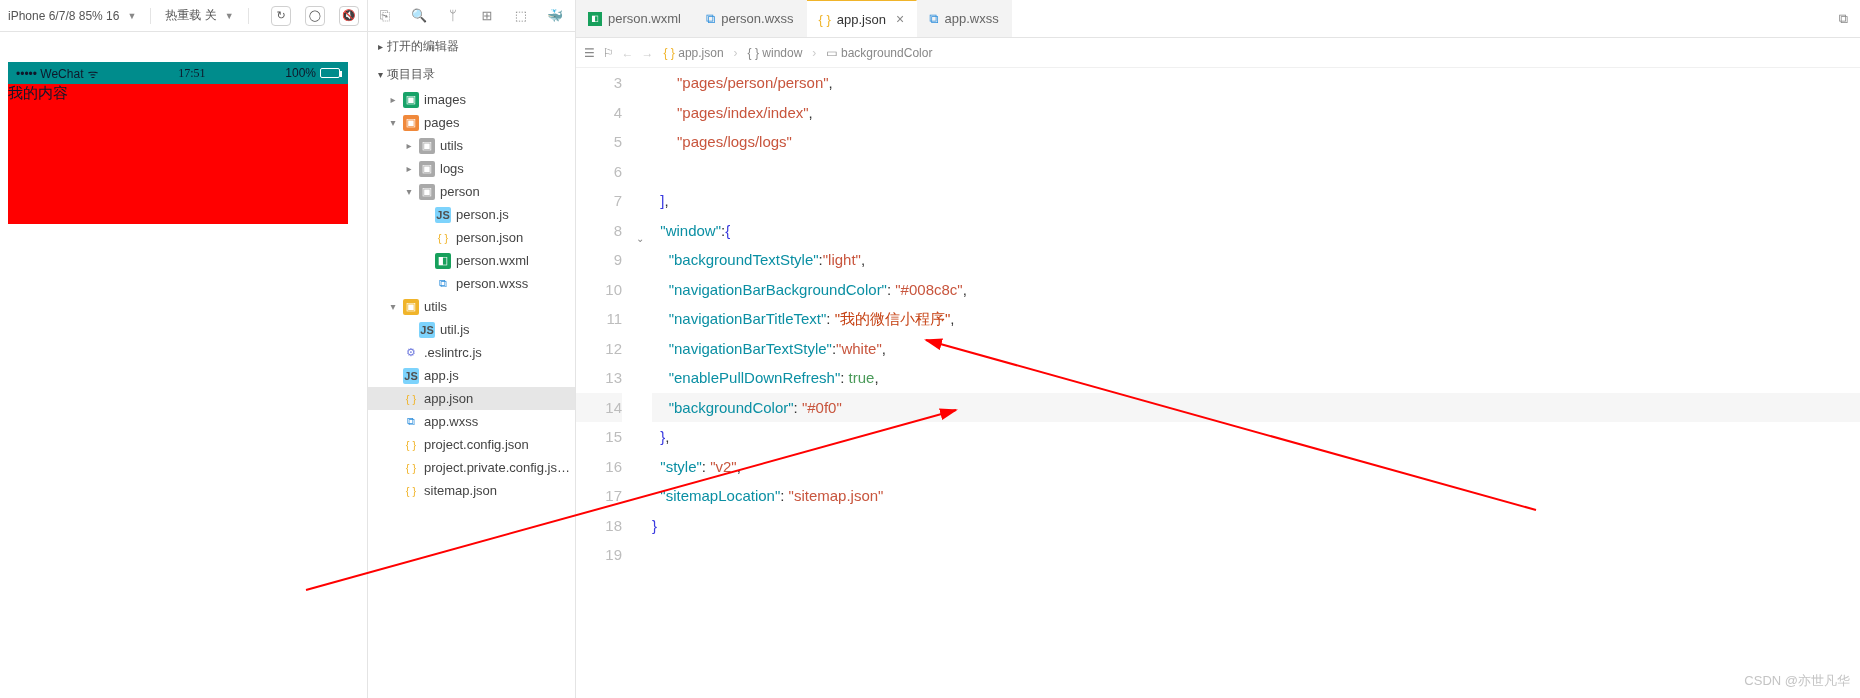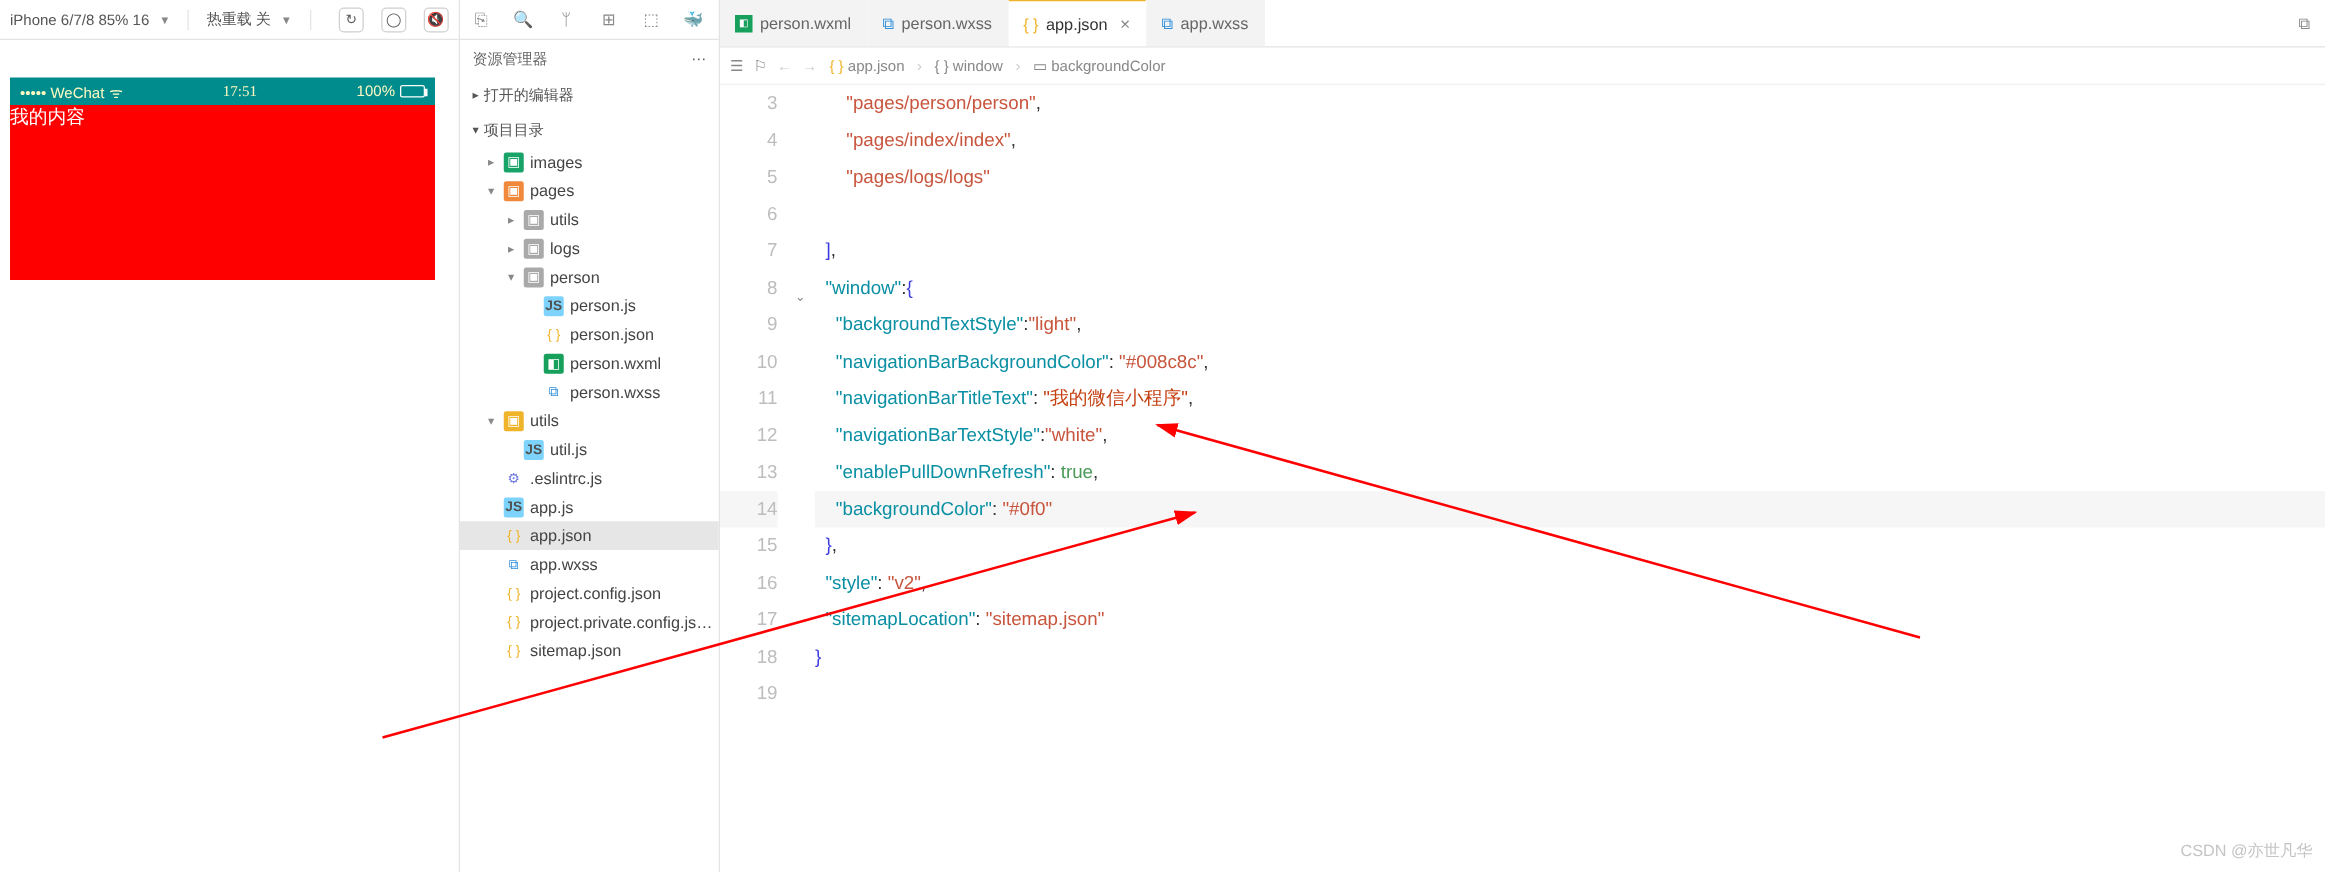--- a/index.html
+++ b/index.html
@@ -7,33 +7,33 @@
 .layout { display: flex; height: 698px; }
 
 .sim { width: 368px; border-right: 1px solid #e4e4e4; display: flex; flex-direction: column; background: #fff; }
 .sim-top { height: 32px; display: flex; align-items: center; padding: 0 8px; border-bottom: 1px solid #e4e4e4; gap: 14px; color: #555; font-size: 12px; }
 .sim-top .device { display: flex; align-items: center; gap: 8px; }
 .sim-top .sep { width: 1px; height: 16px; background: #e4e4e4; }
 .sim-top .rb { display: flex; gap: 14px; margin-left: auto; }
 .sim-top .rbtn { width: 20px; height: 20px; border-radius: 4px; border: 1px solid #d0d0d0; display: flex; align-items: center; justify-content: center; font-size: 11px; color: #555; }
 .sim-canvas { flex: 1; padding: 30px 8px 0 8px; }
 .phone { width: 340px; background: #fff; }
-.statusbar { height: 22px; background: #008c8c; color: #fef9c3; display: flex; align-items: center; padding: 0 8px; font-size: 12px; }
+.statusbar { height: 22px; background: #008c8c; color: #0f172a; display: flex; align-items: center; padding: 0 8px; font-size: 12px; }
 .statusbar .mid { flex: 1; text-align: center; font-family: Liberation Serif, serif; }
 .statusbar .right { display: flex; align-items: center; gap: 4px; }
 .statusbar .batt { width: 20px; height: 10px; border: 1px solid #fff; border-radius: 2px; position: relative; }
 .statusbar .batt:after { content:''; position: absolute; right:-3px; top:2px; width:2px; height:6px; background:#fff; }
 .statusbar .batt .fill { background: #fff; height: 100%; width: 100%; }
 .navbar { height: 40px; background: #008c8c; display: flex; align-items: center; justify-content: center; color: #fff; font-size: 14px; position: relative; }
 .navbar .capsule { position: absolute; right: 8px; top: 6px; width: 76px; height: 28px; border-radius: 14px; background: rgba(0,0,0,0.15); display: flex; align-items: center; }
 .navbar .capsule > div { flex:1; display:flex; align-items:center; justify-content:center; color:#fff; }
 .navbar .capsule .vline { width:1px; height:18px; background: rgba(255,255,255,0.3); flex:0 0 1px; }
 .navbar .capsule .dot { width:12px; height:12px; border:2px solid #fff; border-radius:50%; position: relative; }
 .navbar .capsule .dot:after { content:''; position:absolute; inset:1px; border-radius:50%; background:#fff; }
-.page-body { height: 140px; background: red; color: #ffffff; font-size: 15px; text-align: left; padding: 0; }
+.page-body { height: 140px; background: red; color: #0f172a; font-size: 15px; text-align: left; padding: 0; }
 
 .explorer { width: 208px; border-right: 1px solid #e4e4e4; background: #fff; display: flex; flex-direction: column; font-size: 13px; position: relative; }
 .exp-iconbar { height: 32px; display: flex; align-items: center; gap: 16px; padding-left: 8px; border-bottom: 1px solid #e4e4e4; color: #888; }
 .exp-iconbar .ic { width: 18px; height: 18px; display: flex; align-items: center; justify-content: center; font-size: 13px; }
 .exp-header { height: 30px; display: flex; align-items: center; padding: 0 10px; font-size: 12px; color: #666; justify-content: space-between; }
 .exp-section { height: 28px; display: flex; align-items: center; padding-left: 10px; color: #555; font-size: 12px; gap: 4px; }
 .exp-section .chev { font-size: 10px; }
 .tree-item { height: 23px; display: flex; align-items: center; gap: 5px; padding-left: 0; cursor: default; }
 .tree-item .icon { width: 16px; height: 16px; display: inline-flex; align-items: center; justify-content: center; font-size: 11px; border-radius: 2px; }
 .tree-item .name { white-space: nowrap; font-size: 13px; color: #444; }
@@ -117,24 +117,20 @@
 
   <div class="explorer">
     <div class="exp-iconbar">
       <span class="ic">⎘</span>
       <span class="ic">🔍</span>
       <span class="ic">ᛘ</span>
       <span class="ic">⊞</span>
       <span class="ic">⬚</span>
       <span class="ic">🐳</span>
     </div>
-    <div class="exp-header">
-      <span>资源管理器</span>
-      <span>⋯</span>
-    </div>
     <div class="exp-section">
         <span class="chev">▸</span>
         <span>打开的编辑器</span>
       </div>
     <div class="exp-section">
         <span class="chev">▾</span>
         <span>项目目录</span>
       </div>
 
     <div class="tree-item ind1">

